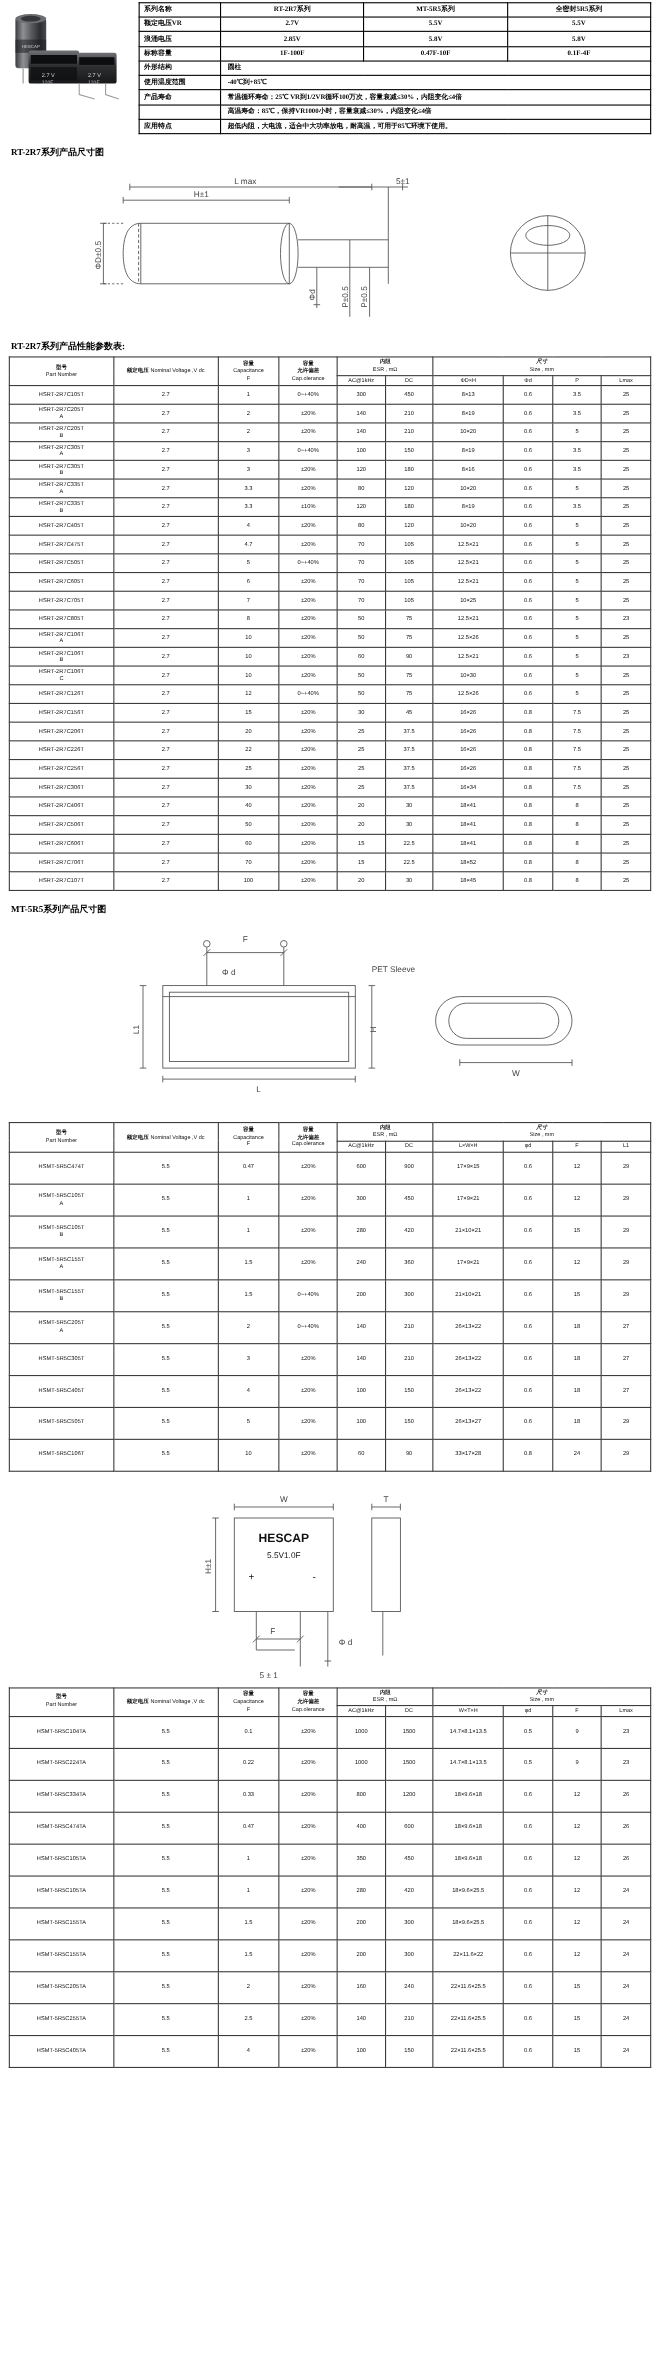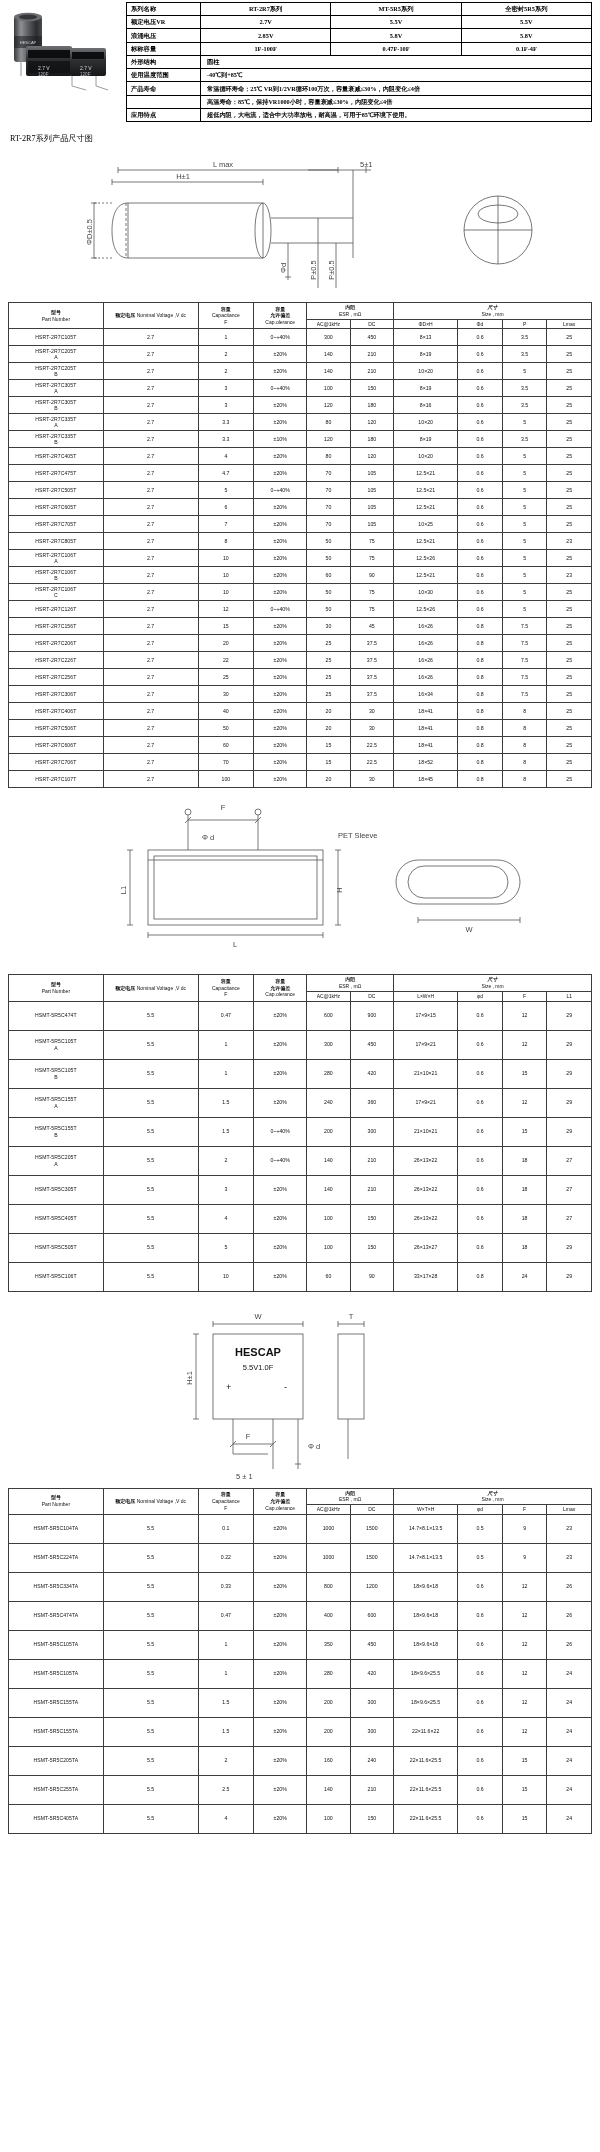--- a/index.html
+++ b/index.html
@@ -28,21 +28,21 @@
     vertical-align: middle;
     font-weight: bold;
     font-family: "Liberation Serif", serif;
   }
   table.spec td.lbl { text-align: left; width: 74px; padding-left: 4px; }
   table.spec td.wide { text-align: left; padding-left: 6px; font-size: 6.2px; }
 
   
   .sec-title {
     font-size: 8.2px;
-    font-weight: normal;
+    font-weight: bold;
     margin: 11px 0 4px 2px;
     font-family: "Liberation Serif", serif;
   }
 
   
   .drawing { width: 100%; display: block; margin: 2px auto 4px auto; }
 
   
   table.param { border-collapse: collapse; width: 100%; table-layout: fixed; margin-top: 2px; }
   table.param th, table.param td {
@@ -216,20 +216,21 @@
       <text x="175" y="31" text-anchor="middle">H±1</text>
       <text x="215" y="19" text-anchor="middle">L max</text>
       <text x="352" y="19">5±1</text>
       <text x="84" y="84" text-anchor="middle" transform="rotate(-90 84 84)">ΦD±0.5</text>
       <text x="278" y="120" text-anchor="middle" transform="rotate(-90 278 120)">Φd</text>
       <text x="308" y="122" text-anchor="middle" transform="rotate(-90 308 122)">P±0.5</text>
       <text x="326" y="122" text-anchor="middle" transform="rotate(-90 326 122)">P±0.5</text>
     </g>
   </svg>
 
+  <div class="sec-title">RT-2R7系列产品性能参数表:</div>
   <table class="param">
     <colgroup>
         <col class="c-pn">
         <col class="c-v">
         <col class="c-cap">
         <col class="c-tol">
         <col class="c-esr1">
         <col class="c-esr2">
         <col class="c-dh">
         <col class="c-d">
@@ -575,20 +576,21 @@
           <td>20</td>
           <td>30</td>
           <td>18×45</td>
           <td>0.8</td>
           <td>8</td>
           <td>25</td>
         </tr>
       </tbody>
   </table>
 
+  <div class="sec-title">MT-5R5系列产品尺寸图</div>
   <svg class="drawing" viewBox="0 0 584 180" height="180">
     <g stroke="#555" fill="none" stroke-width="0.8">
       <rect x="140" y="60" width="175" height="75"></rect>
       <rect x="146" y="66" width="163" height="63"></rect>
       <path d="M140,70 L315,70"></path>
       <line x1="180" y1="25" x2="180" y2="60"></line>
       <line x1="250" y1="25" x2="250" y2="60"></line>
       <line x1="180" y1="30" x2="250" y2="30"></line>
       <path d="M183,27 L177,33 M253,27 L247,33"></path>
       <circle cx="180" cy="22" r="3"></circle>

